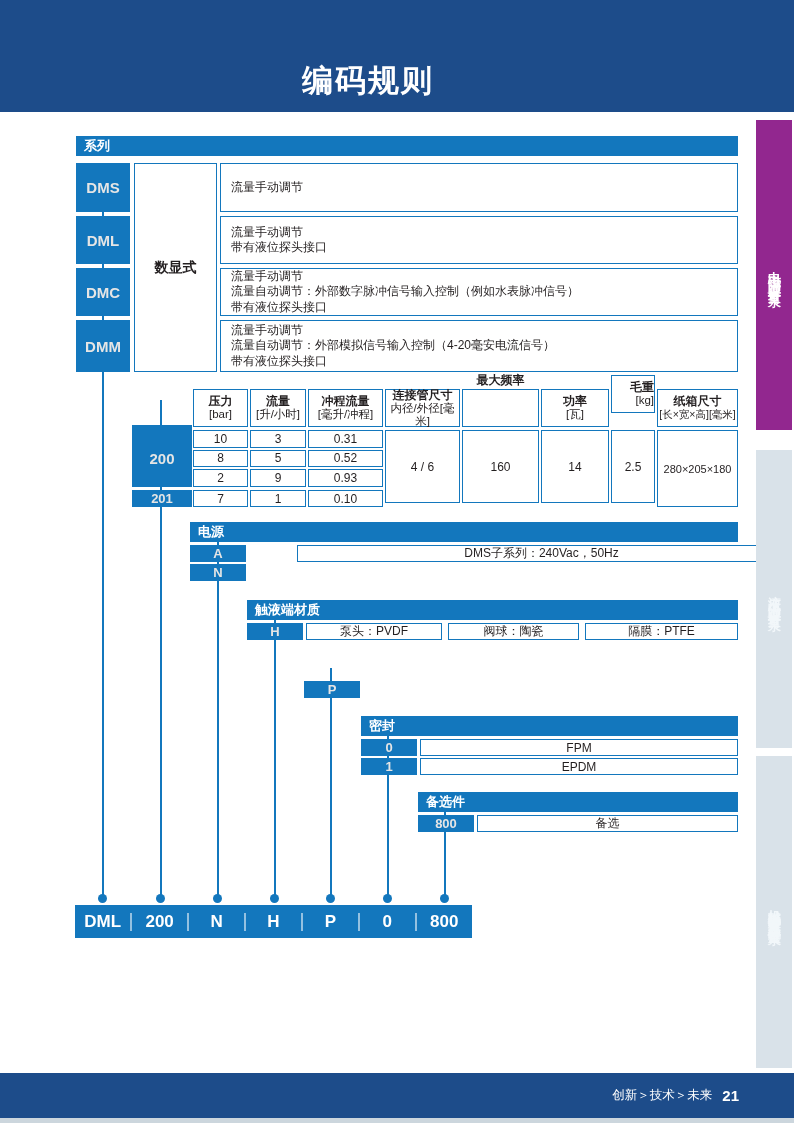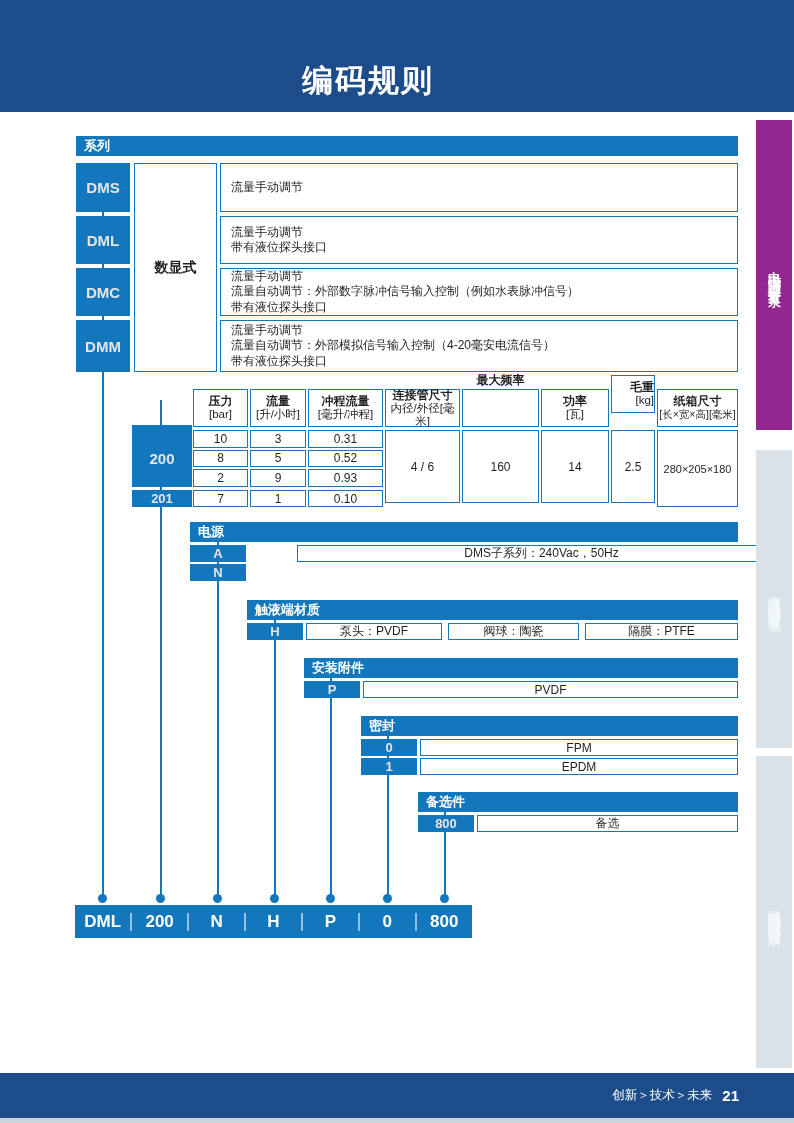--- a/index.html
+++ b/index.html
@@ -143,23 +143,21 @@
   <div class="abs kb" style="left:190px;top:545px;width:56px;height:17px;font-size:13px;">A</div>
   <div class="abs vb" style="left:249px;top:545px;width:489px;height:17px;margin-left:48px;">DMS子系列：240Vac，50Hz</div>
   <div class="abs kb" style="left:190px;top:564px;width:56px;height:17px;font-size:13px;">N</div>
 
   <div class="abs hdr" style="left:247px;top:600px;width:491px;height:20px;">触液端材质</div>
   <div class="abs kb" style="left:247px;top:623px;width:56px;height:17px;font-size:13px;">H</div>
   <div class="abs vb" style="left:306px;top:623px;width:136px;height:17px;">泵头：PVDF</div>
   <div class="abs vb" style="left:448px;top:623px;width:131px;height:17px;">阀球：陶瓷</div>
   <div class="abs vb" style="left:585px;top:623px;width:153px;height:17px;">隔膜：PTFE</div>
 
-  <div class="abs hdr" style="left:304px;top:658px;width:434px;height:20px;">安装附件</div>
   <div class="abs kb" style="left:304px;top:681px;width:56px;height:17px;font-size:13px;">P</div>
-  <div class="abs vb" style="left:363px;top:681px;width:375px;height:17px;">PVDF</div>
 
   <div class="abs hdr" style="left:361px;top:716px;width:377px;height:20px;">密封</div>
   <div class="abs kb" style="left:361px;top:739px;width:56px;height:17px;font-size:13px;">0</div>
   <div class="abs vb" style="left:420px;top:739px;width:318px;height:17px;">FPM</div>
   <div class="abs kb" style="left:361px;top:758px;width:56px;height:17px;font-size:13px;">1</div>
   <div class="abs vb" style="left:420px;top:758px;width:318px;height:17px;">EPDM</div>
 
   <div class="abs hdr" style="left:418px;top:792px;width:320px;height:20px;">备选件</div>
   <div class="abs kb" style="left:418px;top:815px;width:56px;height:17px;font-size:13px;">800</div>
   <div class="abs vb" style="left:477px;top:815px;width:261px;height:17px;">备选</div>

